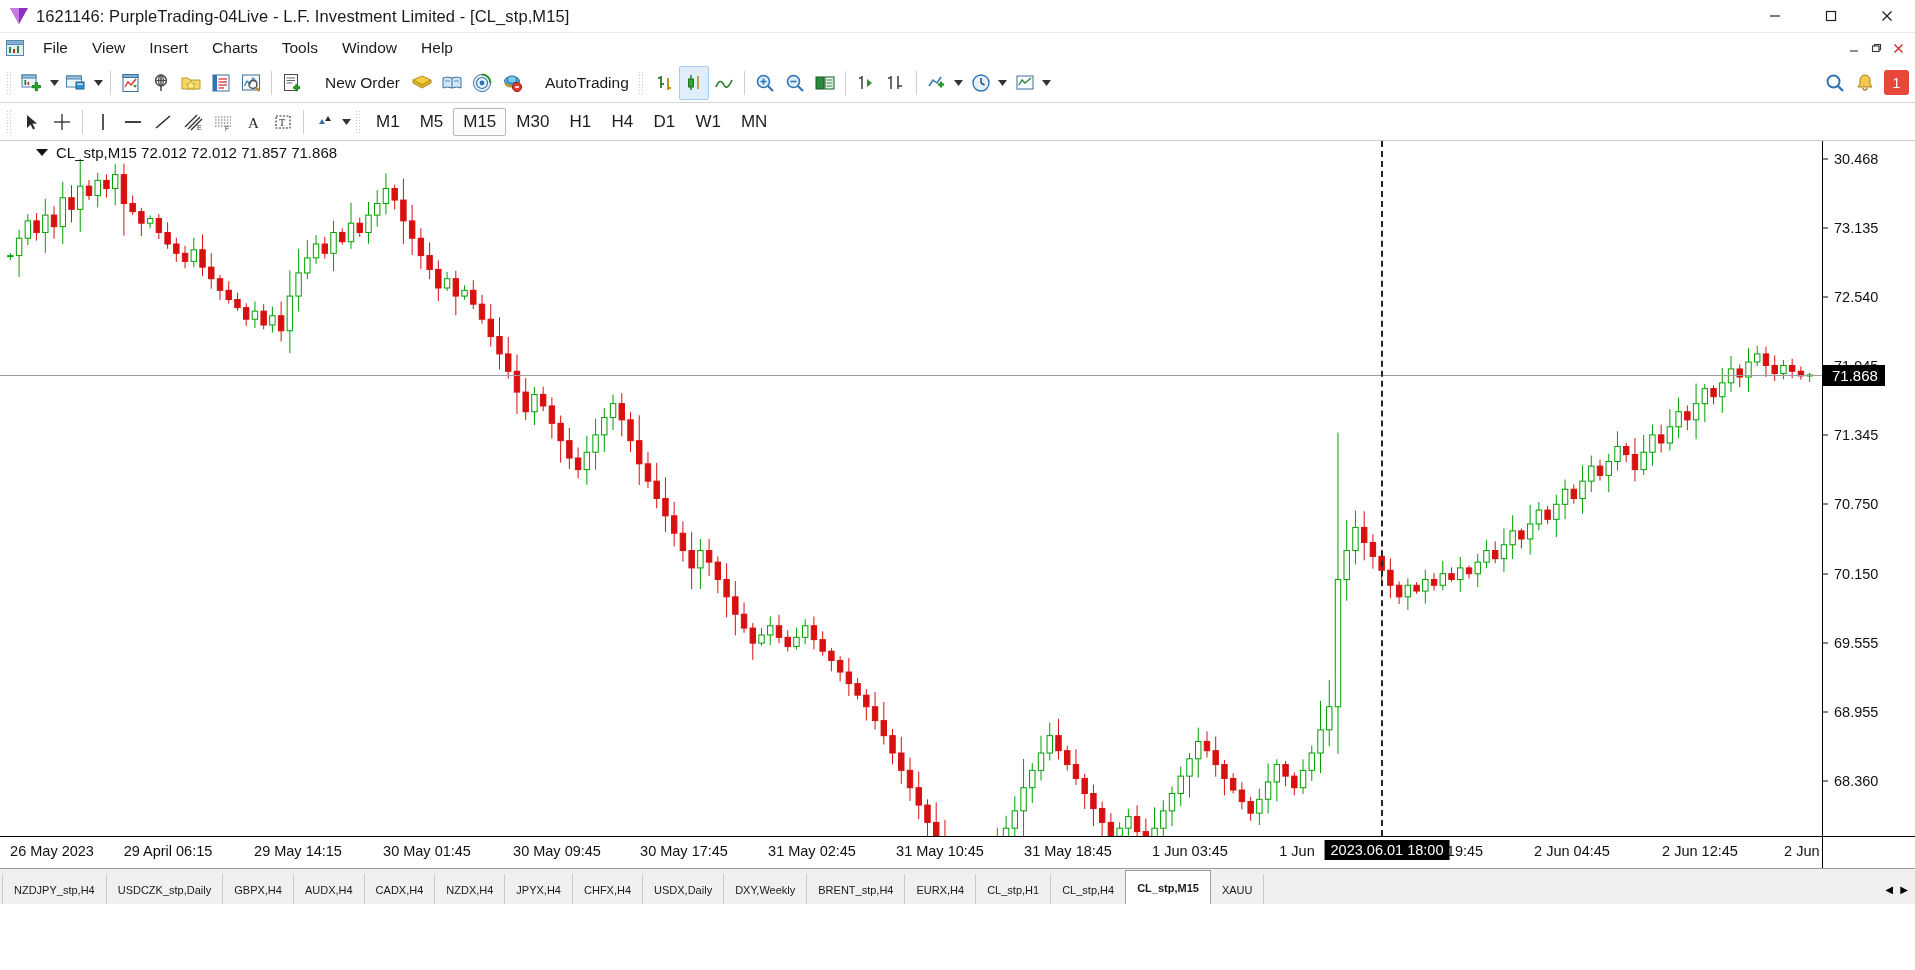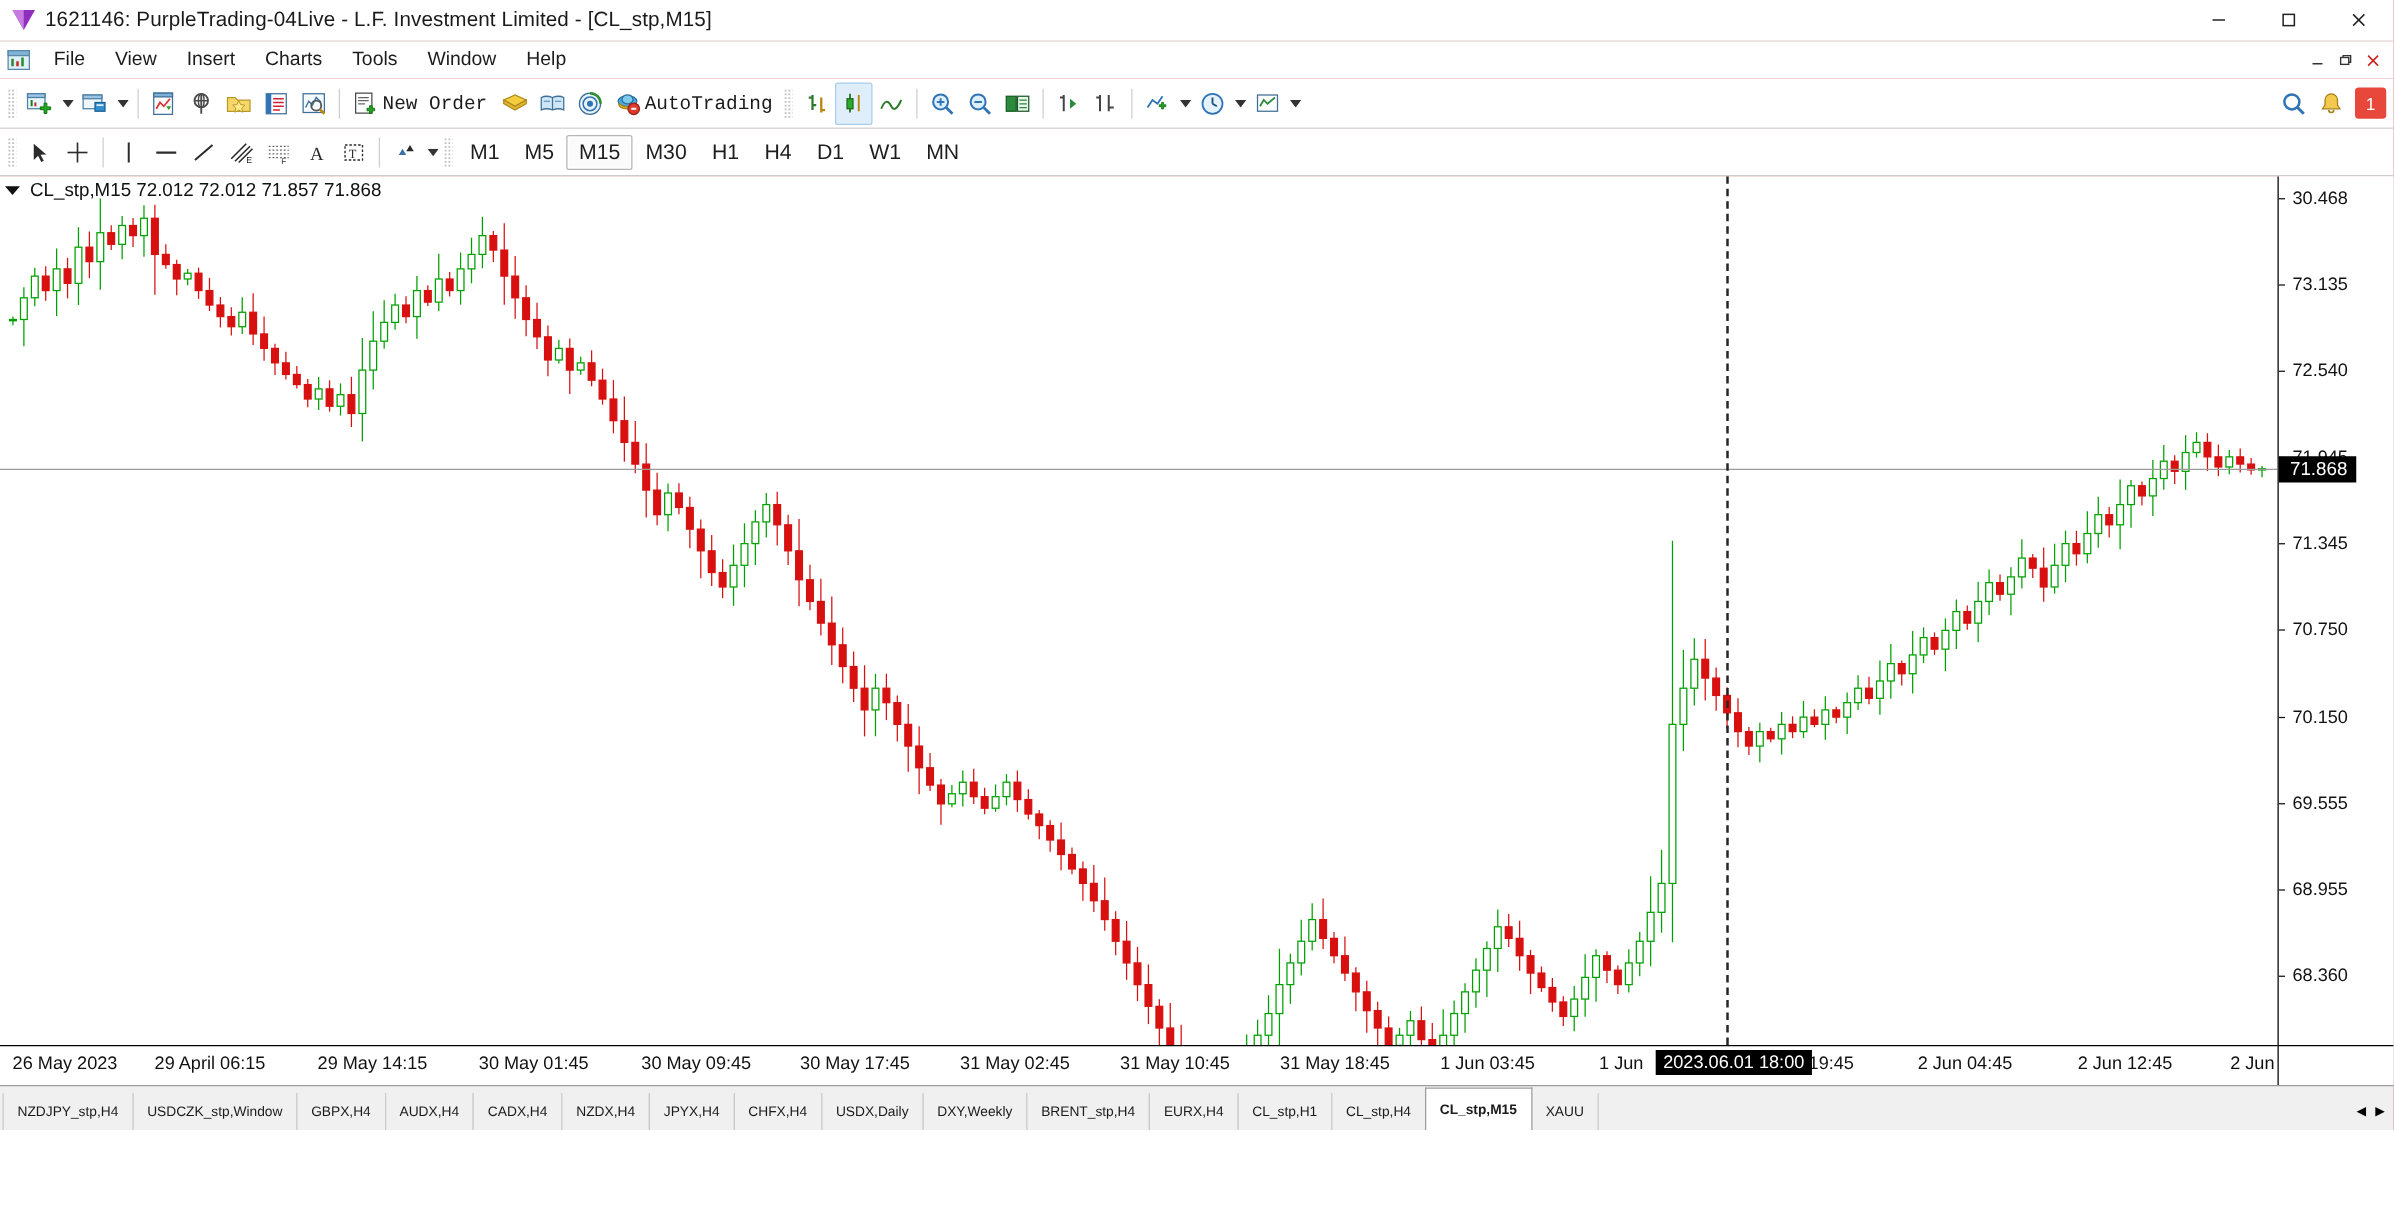--- a/index.html
+++ b/index.html
@@ -53,21 +53,21 @@
     background: #ffffff;
     border-bottom: 1px solid #d6d6d6;
     padding-left: 4px;
     position: relative;
   }
   .tool {
     height: 34px; min-width: 30px;
     display: flex; align-items: center; justify-content: center;
     padding: 0 3px; cursor: default; border: 1px solid transparent; border-radius: 2px;
   }
-  .tool.labeled { padding: 0 6px 0 3px; gap: 3px; font-family: Liberation Mono, monospace; }
+  .tool.labeled { padding: 0 6px 0 3px; gap: 22px; }
   .tool-label { font-size: 15.5px; color: #1b1b1b; white-space: nowrap; }
   .tool.pressed { background: #e0eefb; border-color:#a8cdec; }
   .caret {
     width: 14px; height: 34px; display: flex; align-items: center; justify-content: center;
     cursor: default;
   }
   .sep { width: 1px; height: 24px; background: #cfcfcf; margin: 0 5px; flex:0 0 1px; }
   .grip { width: 7px; height: 24px; margin: 0 4px 0 2px; flex:0 0 7px;
     background-image: radial-gradient(#b9b9b9 1px, transparent 1px);
     background-size: 3px 3px; opacity:.85; }
@@ -90,22 +90,22 @@
     min-width: 42px; height: 28px; padding: 0 9px;
     display:flex; align-items:center; justify-content:center;
     font-size: 17px; color: #1d1d1d; cursor: default;
     border: 1px solid transparent; border-radius: 2px;
   }
   .period.active { background:#fbfbfb; border:1px solid #b6b6b6; box-shadow: inset 0 0 0 1px #fff; }
 
   
   .chartwrap { flex: 1 1 auto; position: relative; background:#ffffff; overflow:hidden; }
   .chart-header {
-    position: absolute; left: 0; top: 0; height: 22px;
-    display: flex; align-items: center; gap: 7px; padding-left: 4px; z-index: 12; justify-content: flex-end;
+    position: absolute; left: 16px; top: 0; height: 22px;
+    display: flex; align-items: center; gap: 7px; padding-left: 20px; z-index: 12; justify-content: flex-end;
   }
   .chart-header .tri {
     width: 0;height:0;border-left:6px solid transparent;border-right:6px solid transparent;
     border-top: 7px solid #111; margin-right:1px; cursor:default;
   }
   .chart-header .hdr-text { font-size: 15px; color: #111; white-space: nowrap; }
 
   .plot { position: absolute; left: 0; top: 0; right: 0; bottom: 0; }
   .plot svg { display:block; }
 
@@ -1077,21 +1077,21 @@
         <div class="time-tick" style="left: 1572px;">2 Jun 04:45</div>
         <div class="time-tick" style="left: 1700px;">2 Jun 12:45</div>
         <div class="time-tick" style="left: 1822px;">2 Jun 20:45</div>
         <div class="time-badge" style="left: 1387px;">2023.06.01 18:00</div>
       </div>
     <div class="axis-corner"></div>
   </div>
 
   <div class="tabbar" id="tabbar">
       <div class="ctab">NZDJPY_stp,H4</div>
-      <div class="ctab">USDCZK_stp,Window</div>
+      <div class="ctab">USDCZK_stp,Daily</div>
       <div class="ctab">GBPX,H4</div>
       <div class="ctab">AUDX,H4</div>
       <div class="ctab">CADX,H4</div>
       <div class="ctab">NZDX,H4</div>
       <div class="ctab">JPYX,H4</div>
       <div class="ctab">CHFX,H4</div>
       <div class="ctab">USDX,Daily</div>
       <div class="ctab">DXY,Weekly</div>
       <div class="ctab">BRENT_stp,H4</div>
       <div class="ctab">EURX,H4</div>

